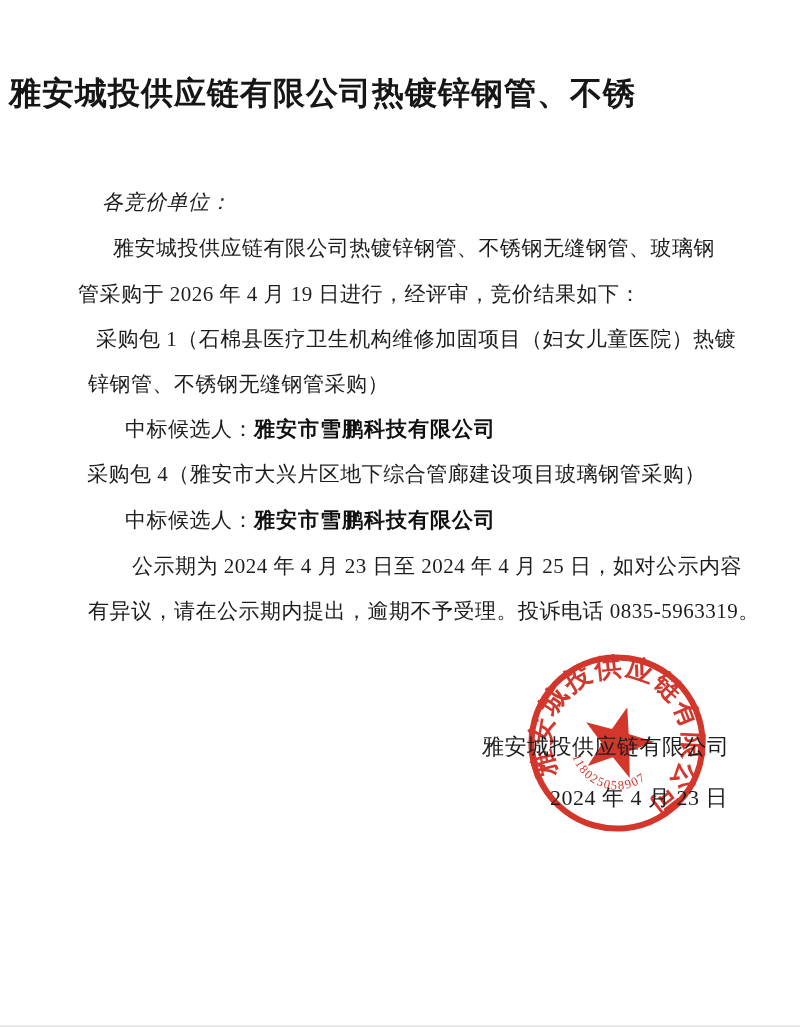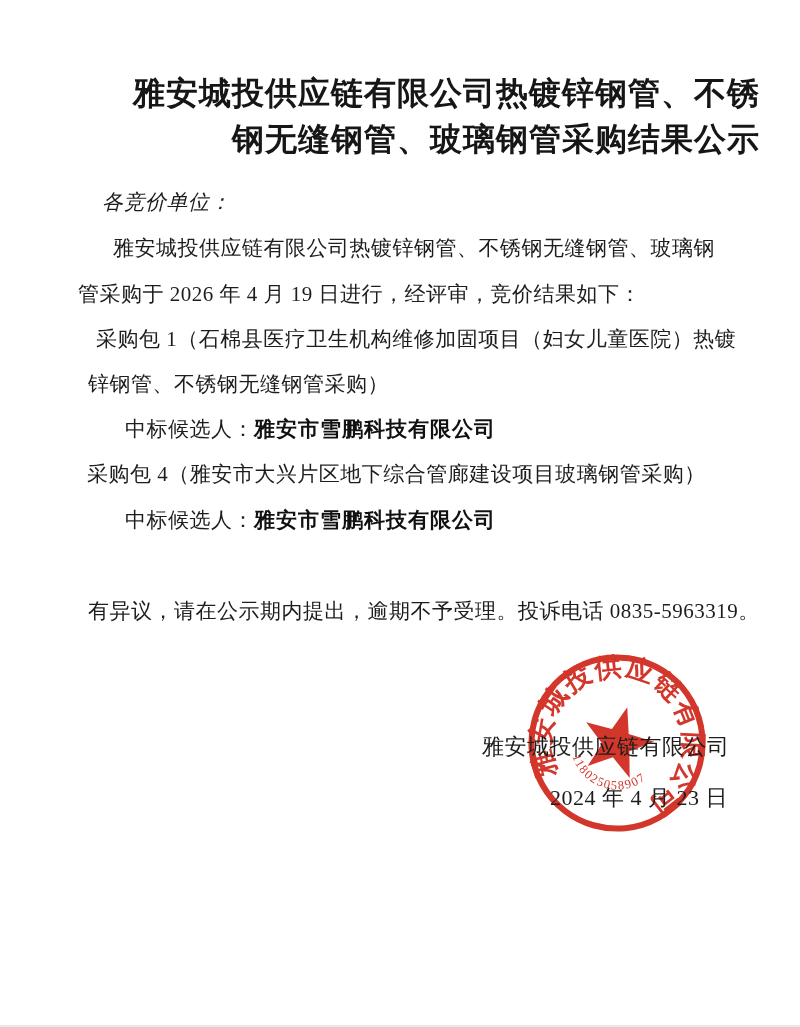--- a/index.html
+++ b/index.html
@@ -14,26 +14,27 @@
     margin: 0 auto;
     background: #ffffff;
     overflow: hidden;
     font-family: "Liberation Serif", "DejaVu Serif", serif;
     color: #1c1c1c;
   }
   .title-line {
     position: absolute;
     left: 0;
     width: 760px;
-    text-align: right;
+    text-align: left;
     font-size: 32px;
     font-weight: 700;
     letter-spacing: 1px;
     white-space: nowrap;
     color: #161616;
+    padding-left: 9px;
   }
   .title-line.l1 { top: 72px; }
   .title-line.l2 { top: 118px; }
   .line {
     position: absolute;
     font-size: 21px;
     white-space: nowrap;
     color: #1d1d1d;
     letter-spacing: 0.5px;
   }
@@ -86,38 +87,38 @@
     background: #d9d9d9;
     opacity: 0.6;
   }
 </style>
 </head>
 <body>
 
 <div class="page">
 
   <div class="title-line l1">雅安城投供应链有限公司热镀锌钢管、不锈</div>
-  <div class="title-line l2">钢无缝钢管、玻璃钢管采购结果公示</div>
 
   <div class="line" style="left:102px;  top:188px;font-style:italic;">各竞价单位：</div>
   <div class="line" style="left:113px; top:234px;">雅安城投供应链有限公司热镀锌钢管、不锈钢无缝钢管、玻璃钢</div>
   <div class="line" style="left:78px;  top:280px;">管采购于 2026 年 4 月 19 日进行，经评审，竞价结果如下：</div>
   <div class="line" style="left:96px;  top:325px;">采购包 1（石棉县医疗卫生机构维修加固项目（妇女儿童医院）热镀</div>
   <div class="line" style="left:88px;  top:370px;">锌钢管、不锈钢无缝钢管采购）</div>
 
   <div class="line" style="left:125px; top:415px;">
     <span>中标候选人：</span><span class="winner-name">雅安市雪鹏科技有限公司</span>
   </div>
 
   <div class="line" style="left:87px;  top:460px;">采购包 4（雅安市大兴片区地下综合管廊建设项目玻璃钢管采购）</div>
 
   <div class="line" style="left:125px; top:506px;">
     <span>中标候选人：</span><span class="winner-name">雅安市雪鹏科技有限公司</span>
   </div>
 
+  <div class="line" style="left:132px; top:552px;">公示期为 2024 年 4 月 23 日至 2024 年 4 月 25 日，如对公示内容</div>
   <div class="line" style="left:88px;  top:597px;">有异议，请在公示期内提出，逾期不予受理。投诉电话 0835-5963319。</div>
 
   <svg class="seal" viewBox="0 0 200 200" aria-hidden="true">
     <defs>
       <path id="arcTop" d="M 49.1,150.9 A 72,72 0 1 1 150.9,150.9" fill="none"></path>
       <path id="arcBottom" d="M 56.7,125 A 50,50 0 0 0 143.3,125" fill="none"></path>
     </defs>
     <circle cx="100" cy="100" r="92" fill="none" stroke="#cf2419" stroke-width="6.5"></circle>
     <polygon fill="#cf2419" points="100,60 109.4,87.1 138,87.6 115.2,104.9 123.5,132.4 100,116 76.5,132.4 84.8,104.9 62,87.6 90.6,87.1"></polygon>
     <text class="ring-text">

